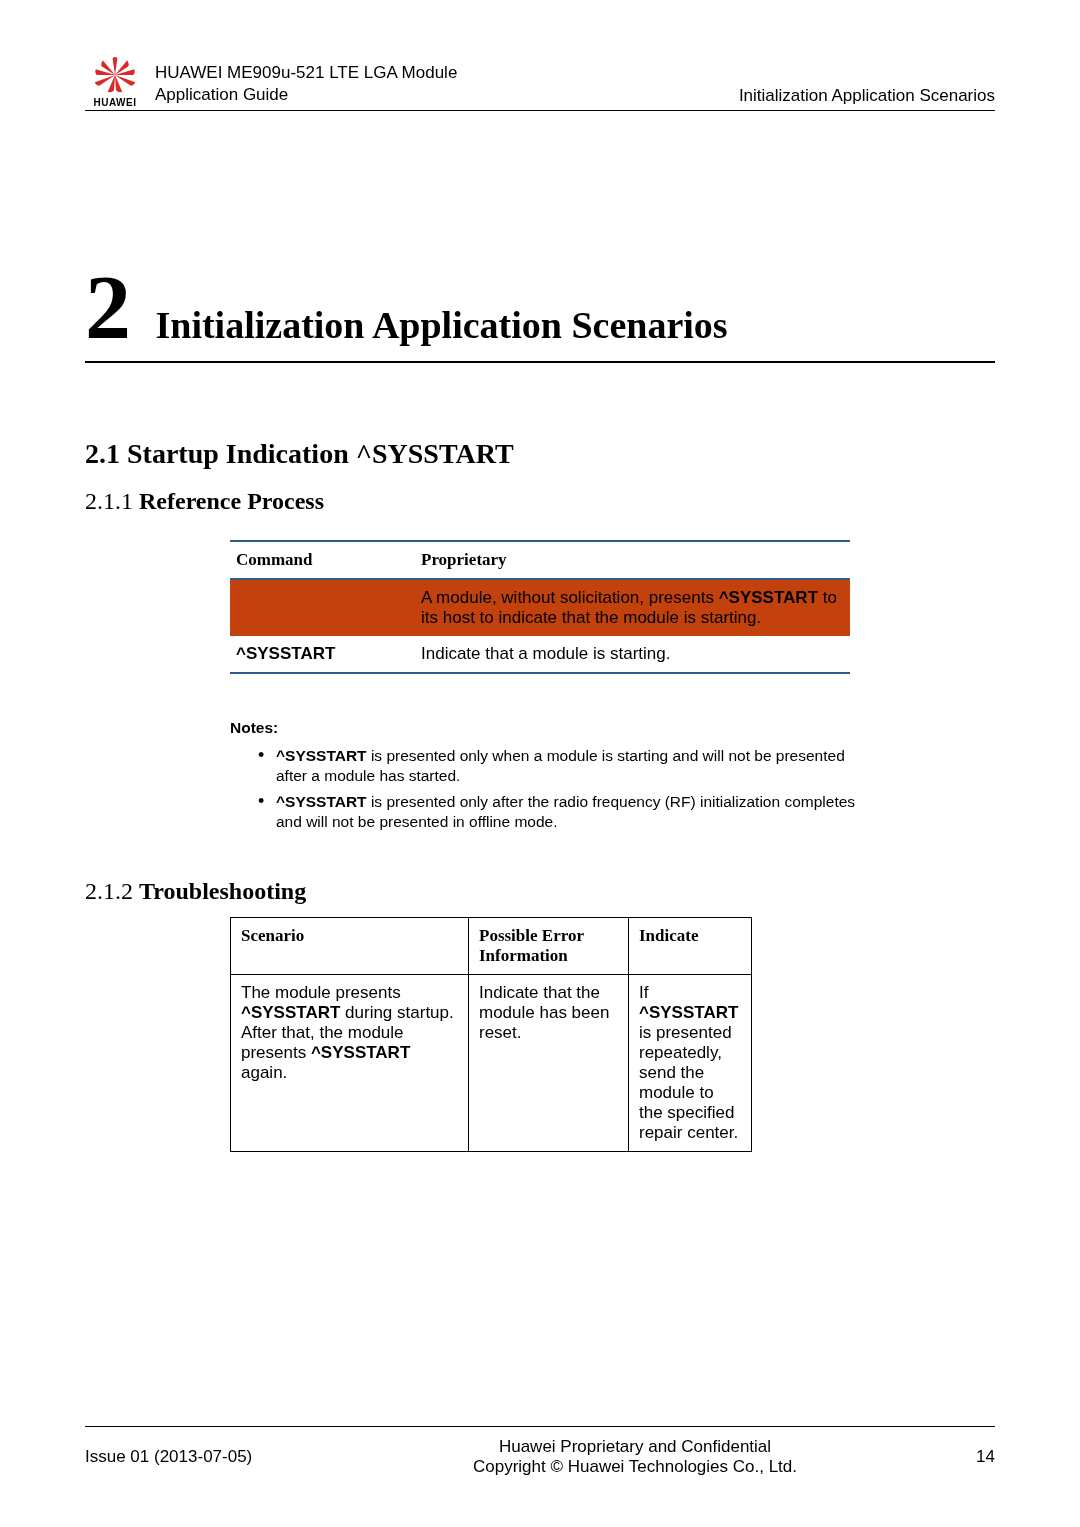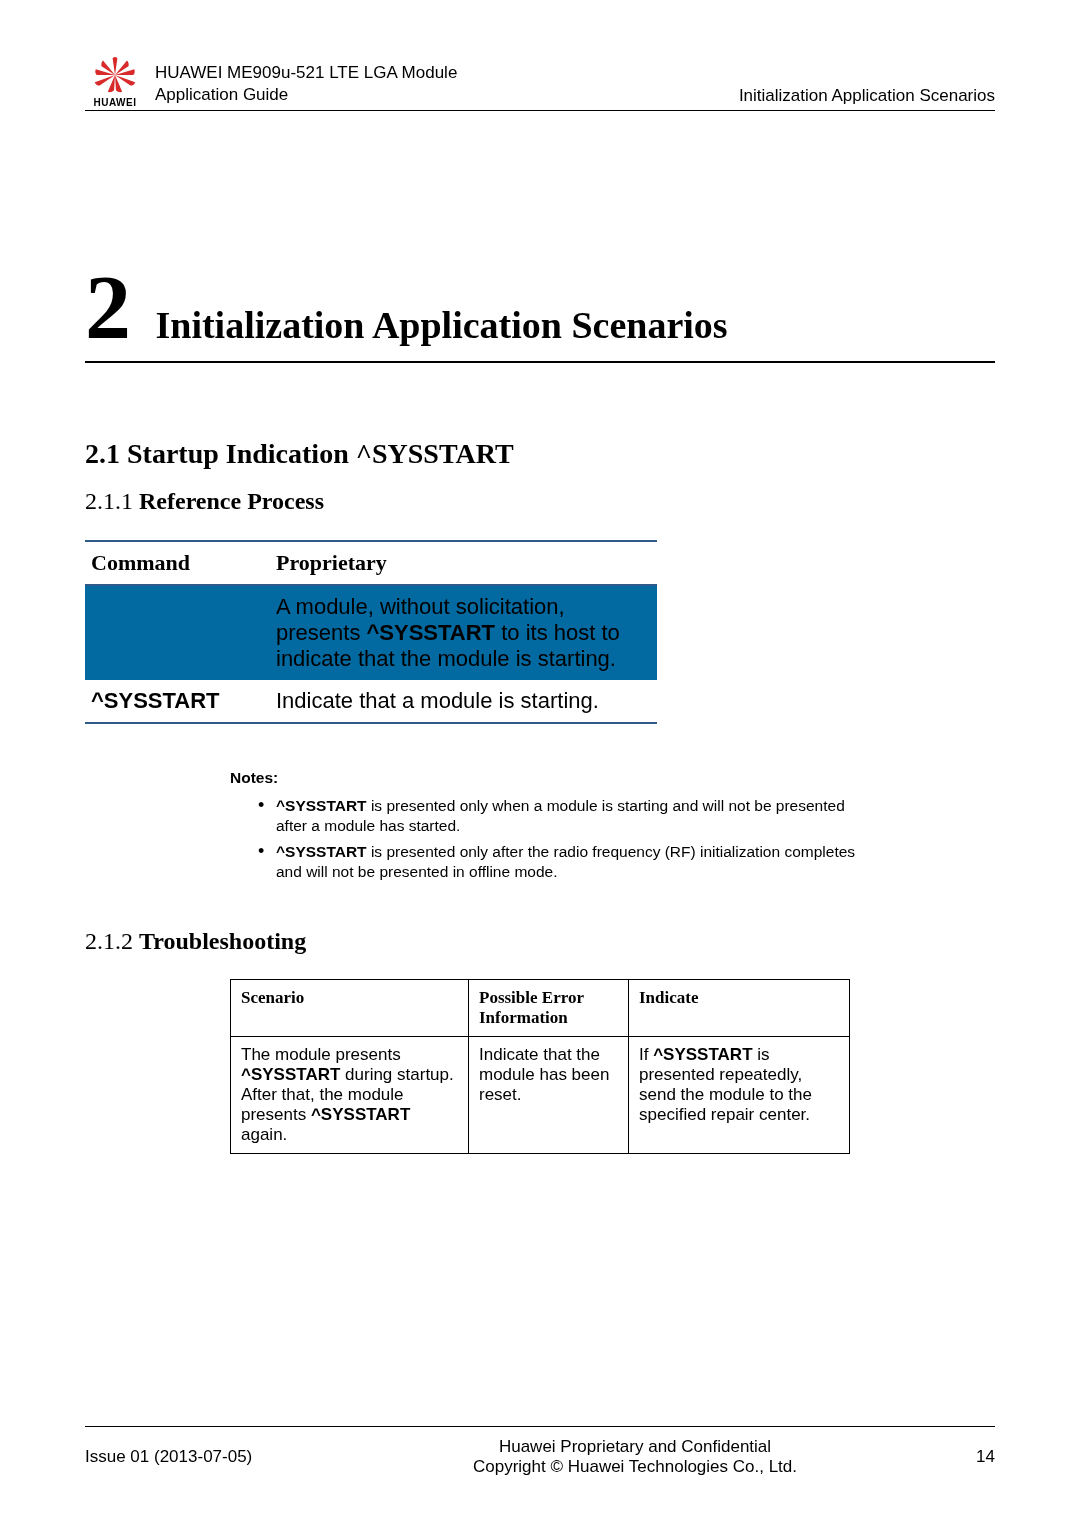--- a/index.html
+++ b/index.html
@@ -81,44 +81,45 @@
       font-size: 24px;
       margin-top: 18px;
     }
     .section-h3 .h3-num {
       font-weight: normal;
     }
     .section-h3 .h3-title {
       font-weight: bold;
     }
     .ref-table {
-      width: 572px;
+      width: 620px;
+      margin-left: 145px;
       margin-top: 25px;
       border-collapse: collapse;
-      font-size: 22px;
+      font-size: 17px;
     }
     .ref-table thead tr {
       border-top: 2px solid #2f5a8a;
       border-bottom: 2px solid #2f5a8a;
     }
     .ref-table th {
       font-family: Georgia, 'Times New Roman', serif;
       font-weight: bold;
       text-align: left;
       padding: 8px 6px;
     }
     .ref-table td {
       padding: 8px 6px;
       vertical-align: top;
     }
     .ref-table .col-cmd {
       width: 185px;
     }
     .ref-row-shaded {
-      background: #0369a1;
+      background: #c2410c;
     }
     .ref-table tbody tr:last-child {
       border-bottom: 2px solid #2f5a8a;
     }
     .cmd-bold {
       font-weight: bold;
     }
     .notes-block {
       margin-left: 145px;
       margin-top: 45px;
@@ -141,23 +142,23 @@
     }
     .notes-list li::before {
       content: "•";
       position: absolute;
       left: 0;
       top: 0;
       font-size: 18px;
       line-height: 1;
     }
     .trouble-table {
-      width: 620px;
+      width: 522px;
       margin-left: 145px;
-      margin-top: 24px;
+      margin-top: 12px;
       border-collapse: collapse;
       font-size: 17px;
     }
     .trouble-table th, .trouble-table td {
       border: 1px solid #000;
       padding: 8px 10px;
       text-align: left;
       vertical-align: top;
     }
     .trouble-table th {

